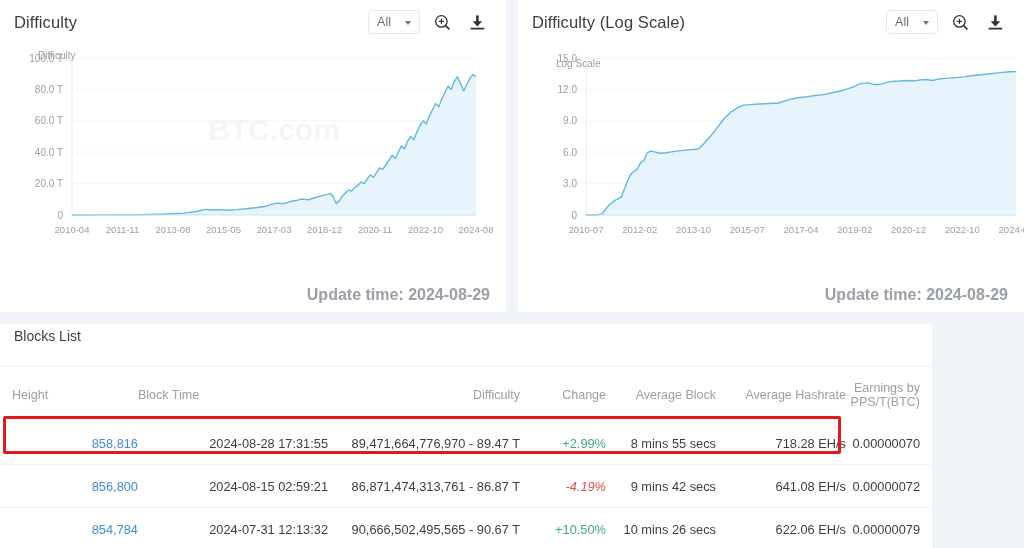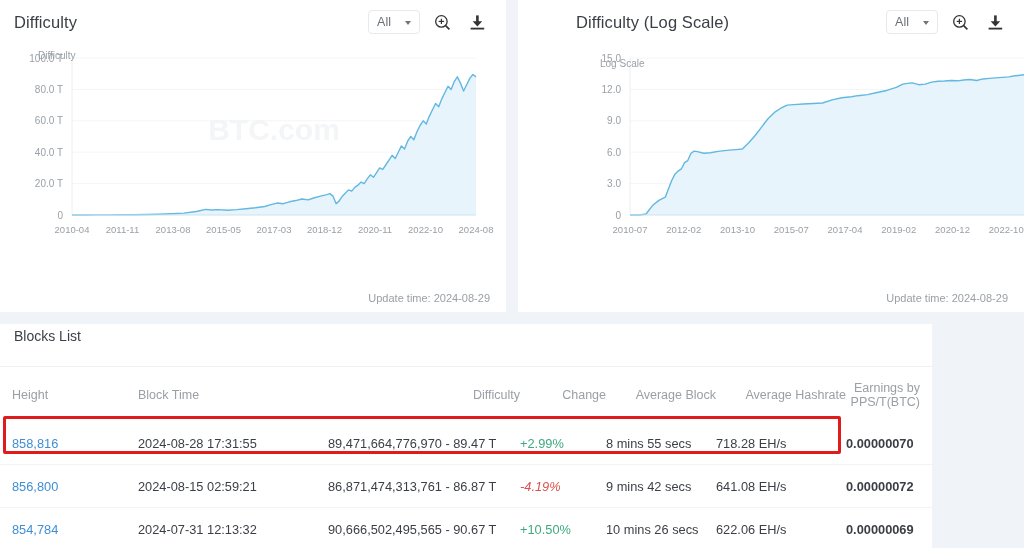--- a/index.html
+++ b/index.html
@@ -8,62 +8,62 @@
     background:#f0f4f9;
     font-family:"Liberation Sans","DejaVu Sans",sans-serif;
     -webkit-font-smoothing:antialiased;
   }
   .page{width:932px;height:548px;position:relative;}
 
   
   .charts-row{display:flex;gap:12px;height:312px;background:#f0f4f9;}
   .chart-card{background:#fff;position:relative;box-sizing:border-box;}
   .chart-card.left{width:506px;}
-  .chart-card.right{width:506px;padding-left:44px;}
+  .chart-card.right{width:506px;}
 
   .chart-head{display:flex;align-items:center;height:44px;padding:0 16px 0 14px;box-sizing:border-box;}
   .chart-title{font-size:16.5px;color:#3b3f45;letter-spacing:.1px;}
   .chart-head .spacer{flex:1;}
 
   .range-select{
     border:1px solid #e7e9ed;border-radius:4px;background:#fff;
     height:24px;min-width:52px;padding:0 7px;box-sizing:border-box;
     display:flex;align-items:center;justify-content:center;gap:14px;
     font-size:12.5px;color:#6b7077;cursor:pointer;
   }
   .caret{width:0;height:0;border-left:3.6px solid transparent;border-right:3.6px solid transparent;border-top:4.4px solid #6f757c;display:block;margin-top:1px;}
   .icon-btn{width:26px;height:26px;display:flex;align-items:center;justify-content:center;cursor:pointer;margin-left:9px;}
 
   .chart-body{position:relative;height:215px;}
   .axis-name{position:absolute;font-size:10px;color:#9aa0a6;}
   .chart-svg{display:block;}
-  .update-time{position:absolute;right:16px;bottom:8px;font-size:11px;color:#9aa0a6;}
+  .update-time{position:absolute;right:16px;bottom:8px;font-size:16px;color:#9aa0a6;font-weight:bold;}
 
   
   .blocks-card{background:#fff;margin-top:12px;height:224px;position:relative;}
   .blocks-title{font-size:14px;color:#3b3f45;padding:4px 0 0 14px;}
   .blocks-sep{height:1px;background:#eef0f3;margin-top:22px;}
 
   table.blocks{width:100%;border-collapse:collapse;table-layout:fixed;}
   table.blocks th{
     font-weight:normal;font-size:12.5px;color:#9aa0a6;
     padding:14px 0 13px 0;text-align:right;margin-left:25px;
   }
   table.blocks td{
-    font-size:12.8px;color:#3b3f45;padding:14px 0 13px 0;text-align:left;
+    font-size:12.8px;color:#3b3f45;padding:14px 0 13px 0;text-align:right;
     border-top:1px solid #f1f3f6;
   }
   tr.first-row td{border-top:none;}
   .c-height{width:126px;text-align:center;padding-left:12px !important;}
   .c-time{width:190px;text-align:right;padding-left:0 !important;}
   .c-diff{width:192px;}
   .c-change{width:86px;}
   .c-avgblock{width:110px;}
   .c-hash{width:130px;}
-  .c-earn{width:auto;padding-right:12px !important;font-weight:bold;}
+  .c-earn{width:auto;padding-right:12px !important;}
   .c-height.hdr,.c-time.hdr{text-align:left;}
   .height-link{color:#3f8ed4;}
   .up{color:#3fab7d;}
   .down{color:#d9534f;font-style:italic;}
 
   .highlight-box{
     position:absolute;border:3px solid #e01b1b;border-radius:2px;
     pointer-events:none;
   }
 </style>
@@ -226,21 +226,21 @@
             <td class="c-hash"><span>641.08 EH/s</span></td>
             <td class="c-earn"><span>0.00000072</span></td>
           </tr>
           <tr>
             <td class="c-height"><span class="height-link">854,784</span></td>
             <td class="c-time"><span>2024-07-31 12:13:32</span></td>
             <td class="c-diff"><span>90,666,502,495,565 - 90.67 T</span></td>
             <td class="c-change"><span class="up">+10.50%</span></td>
             <td class="c-avgblock"><span>10 mins 26 secs</span></td>
             <td class="c-hash"><span>622.06 EH/s</span></td>
-            <td class="c-earn"><span>0.00000069</span></td>
+            <td class="c-earn"><span>0.00000079</span></td>
           </tr>
         </tbody>
     </table>
 
     <div class="highlight-box" id="highlight-box" style="left: 3px; top: 92px; width: 832px; height: 32px; border-color: rgb(224, 27, 27);"></div>
   </div>
 
 </div>
 
 </body></html>

